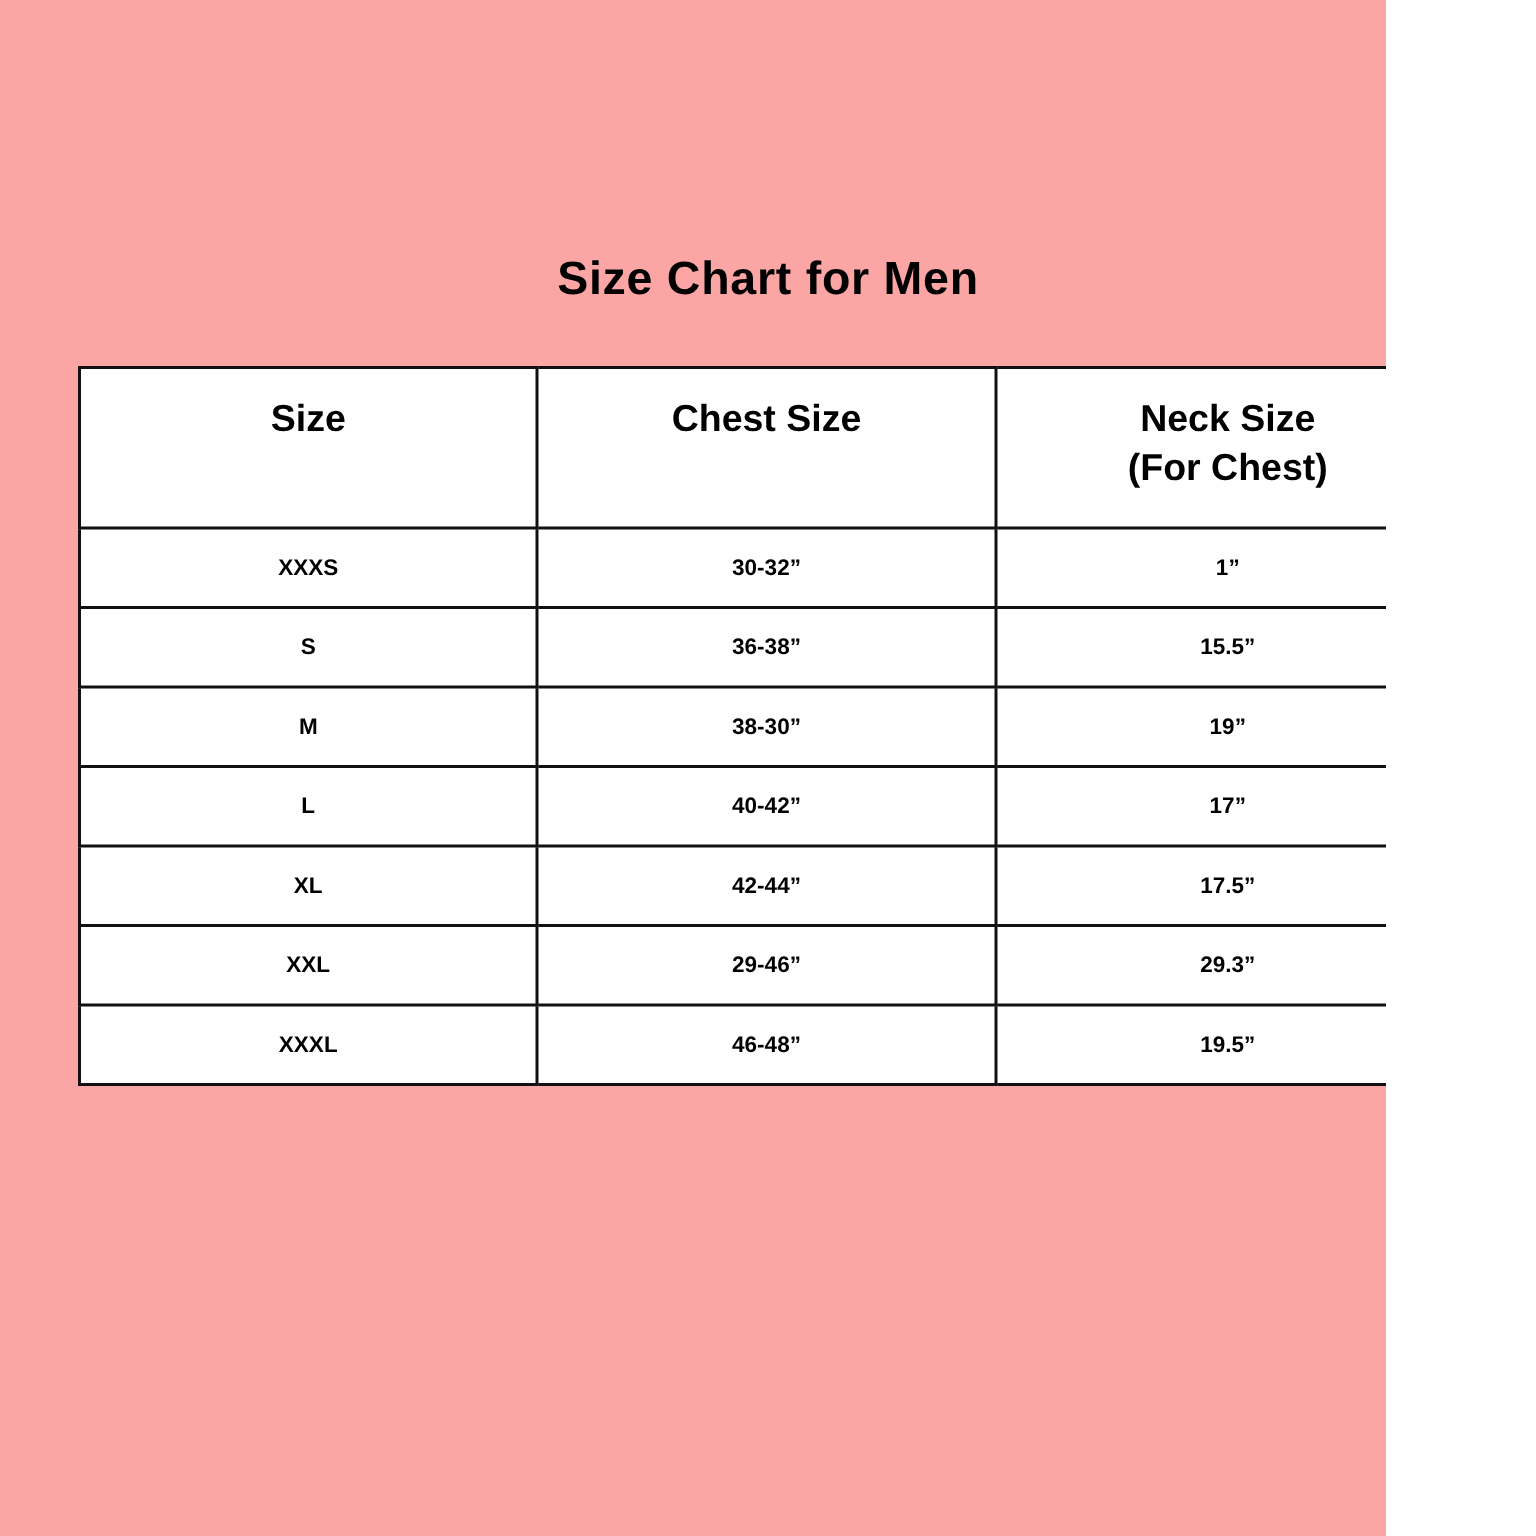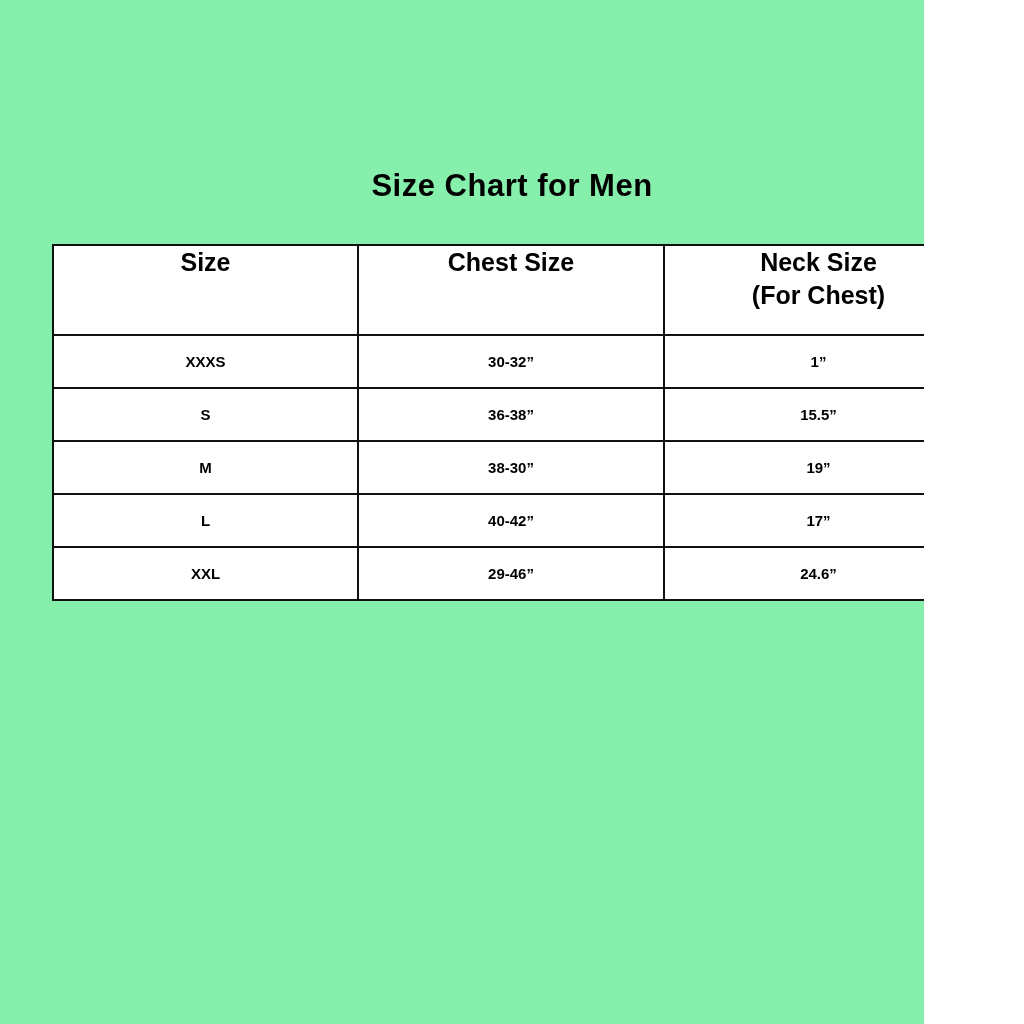--- a/index.html
+++ b/index.html
@@ -8,21 +8,21 @@
     width: 1024px;
     height: 1024px;
     background: #ffffff;
     font-family: "Liberation Sans", sans-serif;
     color: #000000;
   }
   .canvas {
     position: relative;
     width: 924px;
     height: 1024px;
-    background: #86efac;
+    background: #fca5a5;
     overflow: hidden;
   }
   .title {
     position: absolute;
     top: 168px;
     left: 0;
     width: 1024px;
     text-align: center;
     font-size: 31px;
     font-weight: bold;
@@ -40,21 +40,21 @@
   table.size-chart th,
   table.size-chart td {
     border: 2px solid #111111;
     text-align: center;
     font-weight: bold;
     padding: 0;
   }
   table.size-chart th {
     height: 88px;
     vertical-align: top;
-    padding-top: 0;
+    padding-top: 17px;
     font-size: 25px;
     line-height: 33px;
   }
   table.size-chart td {
     height: 51px;
     font-size: 15px;
     vertical-align: middle;
   }
   col.c1 { width: 305px; }
   col.c2 { width: 306px; }
@@ -98,20 +98,30 @@
         <td>M</td>
         <td>38-30”</td>
         <td>19”</td>
       </tr>
       <tr>
         <td>L</td>
         <td>40-42”</td>
         <td>17”</td>
       </tr>
       <tr>
+        <td>XL</td>
+        <td>42-44”</td>
+        <td>17.5”</td>
+      </tr>
+      <tr>
         <td>XXL</td>
         <td>29-46”</td>
-        <td>24.6”</td>
+        <td>29.3”</td>
+      </tr>
+      <tr>
+        <td>XXXL</td>
+        <td>46-48”</td>
+        <td>19.5”</td>
       </tr>
     </tbody>
   </table>
 
 </div>
 
 </body></html>

